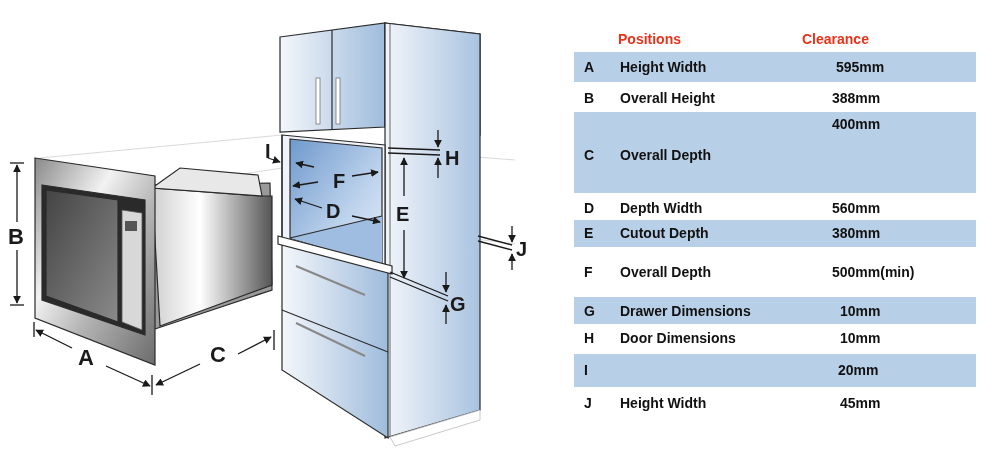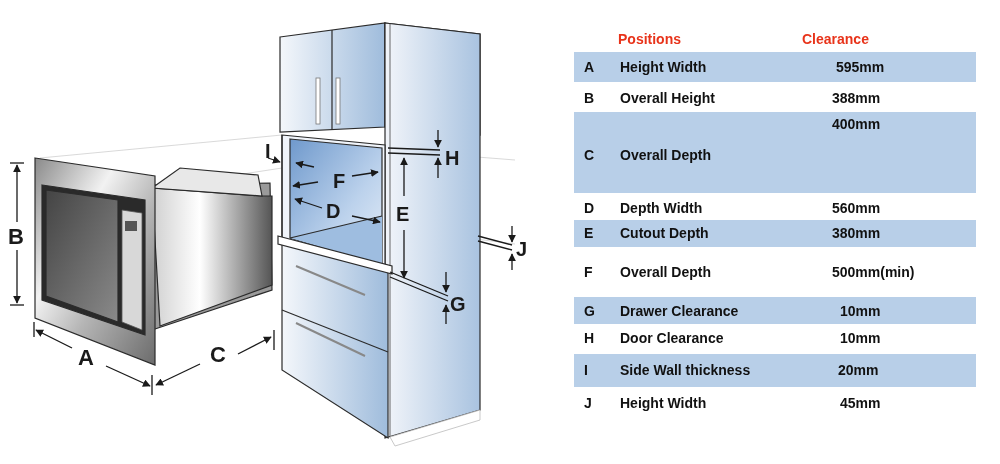--- a/index.html
+++ b/index.html
@@ -189,31 +189,30 @@
     <span class="name" style="top:5px">Cutout Depth</span>
     <span class="val" style="left:258px;top:5px">380mm</span>
   </div>
   <div class="row" style="height:50px">
     <span class="code" style="top:17px">F</span>
     <span class="name" style="top:17px">Overall Depth</span>
     <span class="val" style="left:258px;top:17px">500mm(min)</span>
   </div>
   <div class="row shade" style="height:27px">
     <span class="code" style="top:6px">G</span>
-    <span class="name" style="top:6px">Drawer Clearance</span>
+    <span class="name" style="top:6px">Drawer Dimensions</span>
     <span class="val" style="left:266px;top:6px">10mm</span>
   </div>
   <div class="row" style="height:30px">
     <span class="code" style="top:6px">H</span>
-    <span class="name" style="top:6px">Door Clearance</span>
+    <span class="name" style="top:6px">Door Dimensions</span>
     <span class="val" style="left:266px;top:6px">10mm</span>
   </div>
   <div class="row shade" style="height:33px">
     <span class="code" style="top:8px">I</span>
-    <span class="name" style="top:8px">Side Wall thickness</span>
     <span class="val" style="left:264px;top:8px">20mm</span>
   </div>
   <div class="row" style="height:33px">
     <span class="code" style="top:8px">J</span>
     <span class="name" style="top:8px">Height Width</span>
     <span class="val" style="left:266px;top:8px">45mm</span>
   </div>
 </div>
 
 </body></html>

